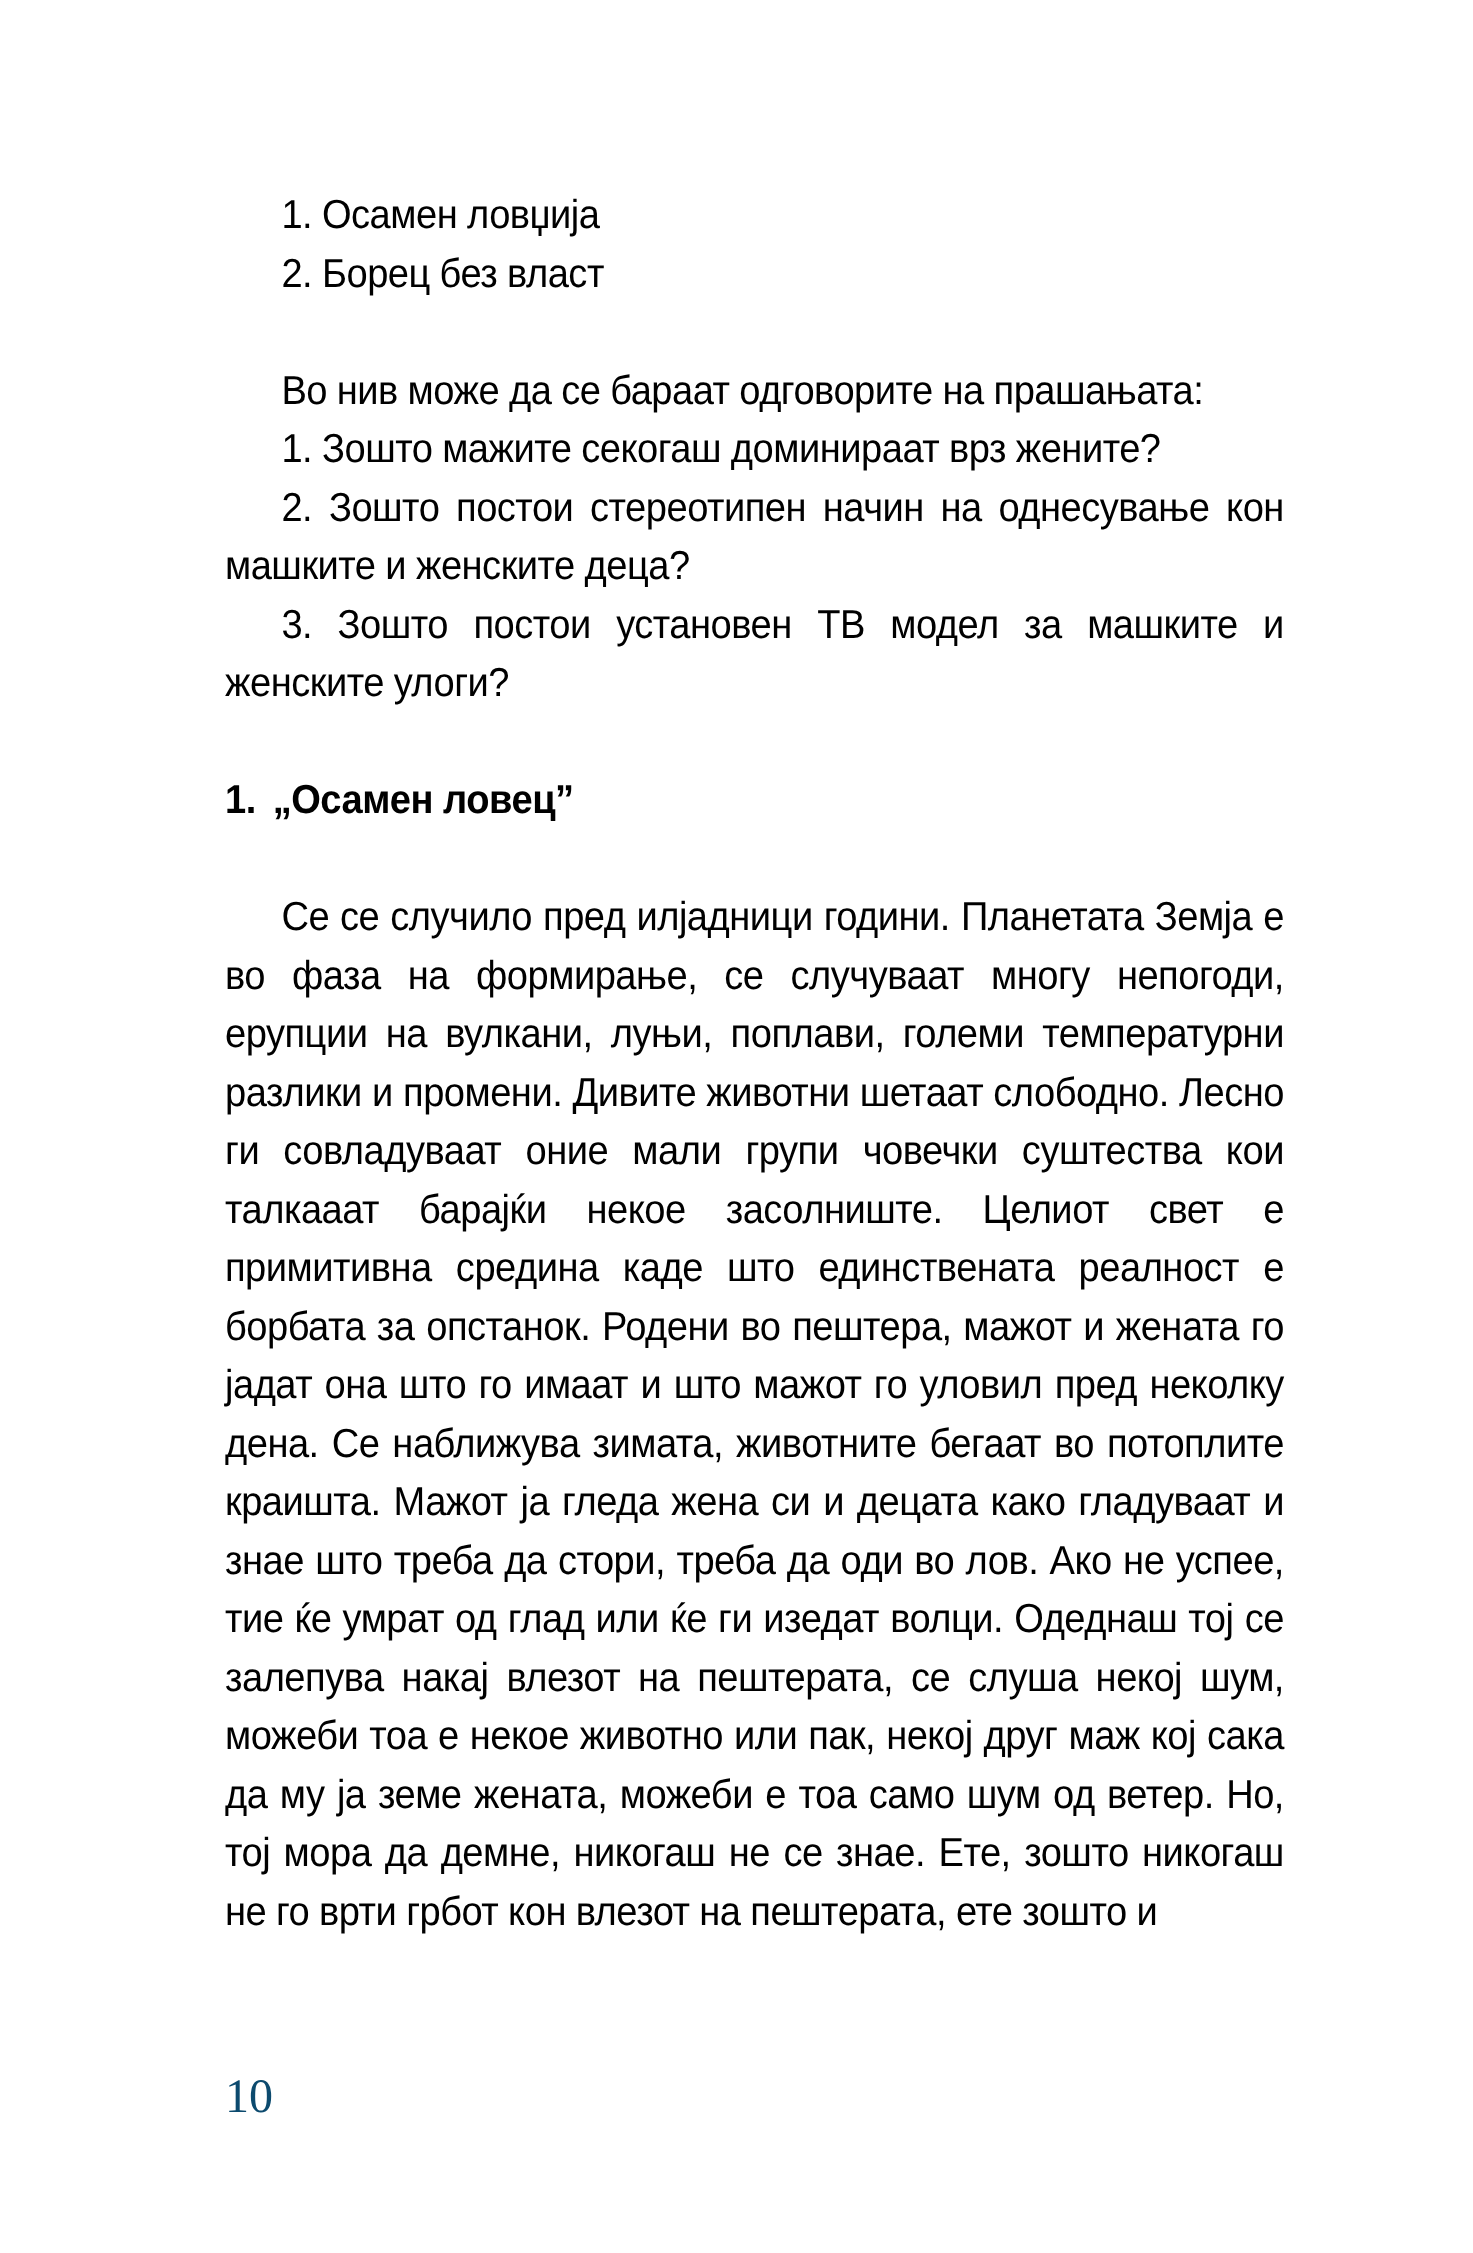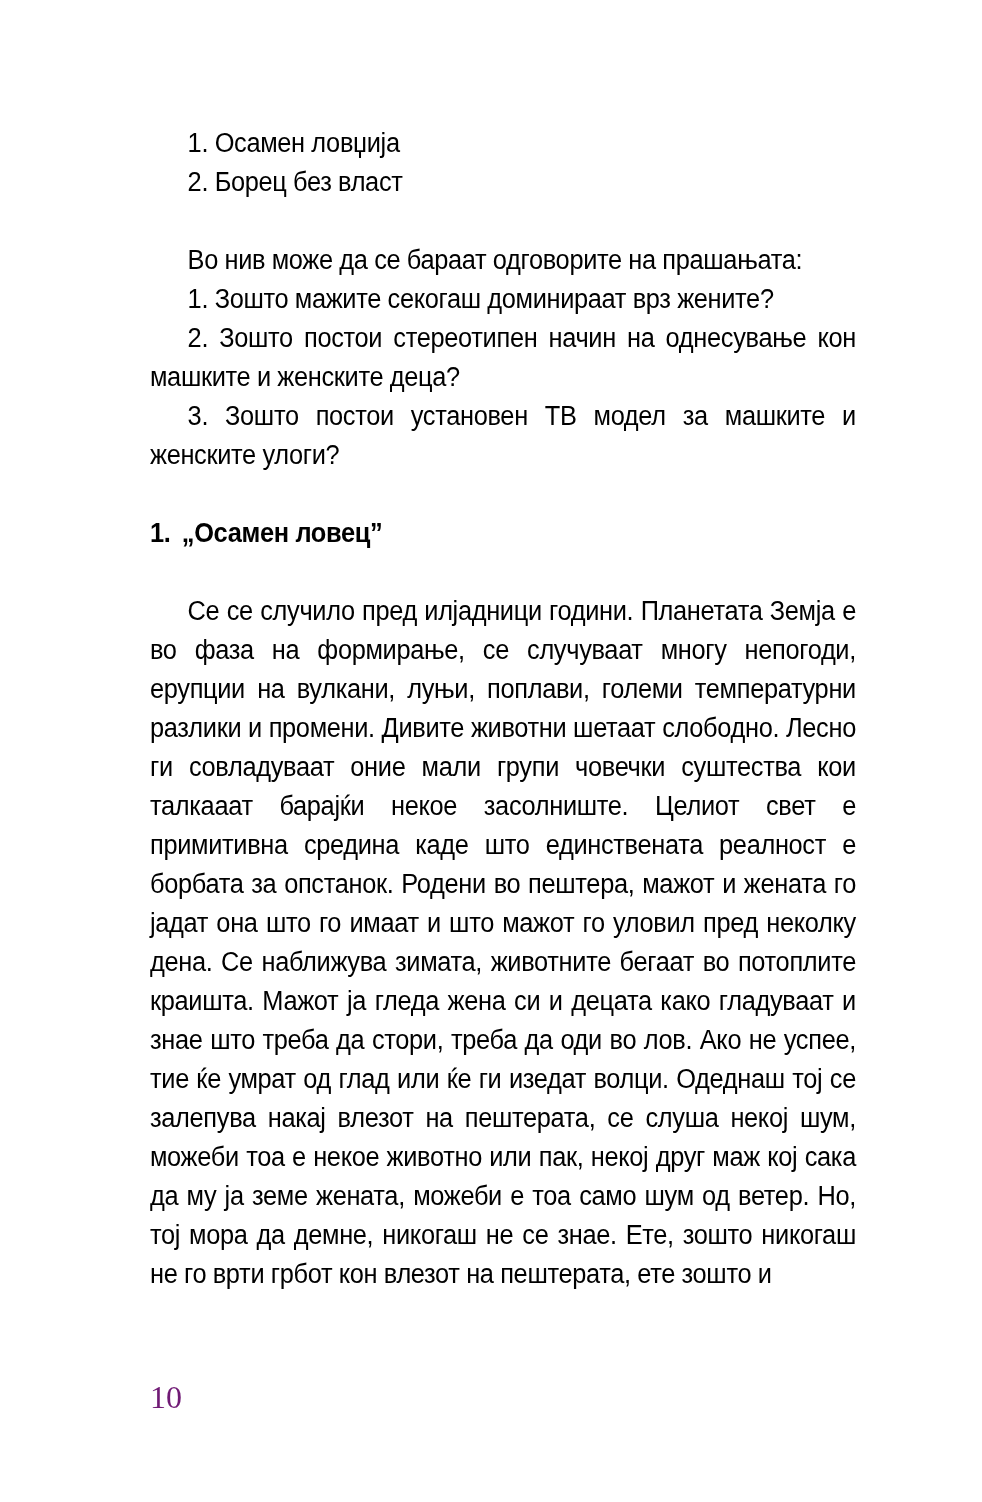--- a/index.html
+++ b/index.html
@@ -91,21 +91,21 @@
     margin-right: 12px;
   }
 
   .page-number {
     position: absolute;
     left: 150px;
     top: 1378px;
     font-family: "Liberation Serif", "DejaVu Serif", serif;
     font-size: 32px;
     line-height: 38px;
-    color: #701a75;
+    color: #0c4a6e;
   }
 </style>
 </head>
 <body>
 
 <div class="page">
 
   <div class="content">
 
     <p class="bodytext list-item">1. Осамен ловџија</p>

